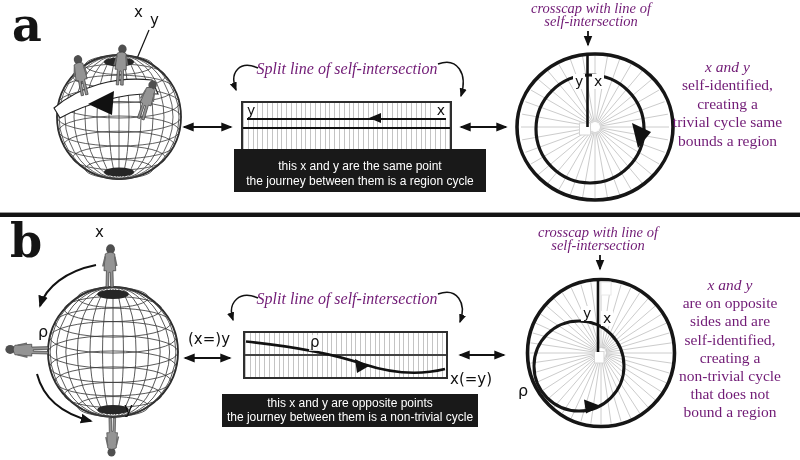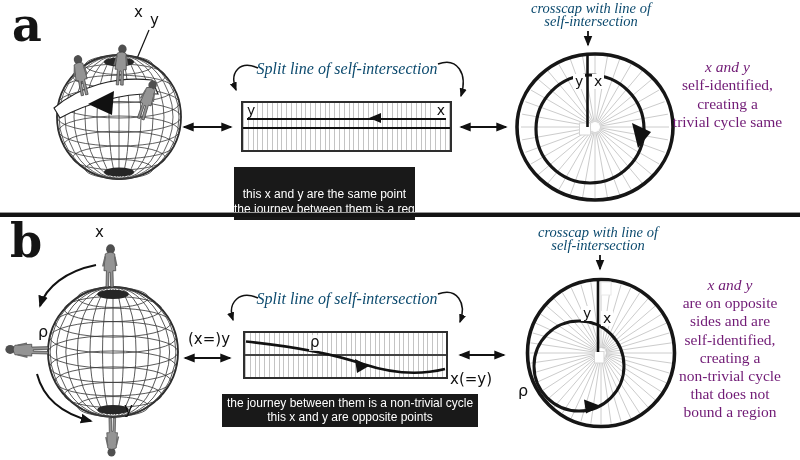--- a/index.html
+++ b/index.html
@@ -3,21 +3,21 @@
 <meta charset="utf-8">
 <style>
   html,body{margin:0;padding:0;background:#fff;}
   .stage{position:relative;width:800px;height:460px;background:#fff;overflow:hidden;
          font-family:"Liberation Sans",sans-serif;color:#161616;}
   .abs{position:absolute;}
   .panel-letter{position:absolute;font:bold 46px "DejaVu Serif",serif;color:#141414;line-height:1;}
   .lbl{position:absolute;font:15px "DejaVu Sans",sans-serif;color:#101010;line-height:1.05;white-space:nowrap;}
   .patch{background:#fff;padding:0 2px;}
   .script-title{position:absolute;transform:translateX(-50%);white-space:nowrap;
-                font:italic 16px "Liberation Serif",serif;color:#0c4a6e;}
+                font:italic 16px "Liberation Serif",serif;color:#701a75;}
   .cc-title{font-size:14.5px;line-height:12.5px;text-align:center;}
   .strip{position:absolute;border:2px solid #2e2e2e;
          background:repeating-linear-gradient(90deg,#c4c4c4 0 1px,#ffffff 1px 4.8px);}
   .hline{position:absolute;background:#111;}
   .tri-left{position:absolute;width:0;height:0;border-top:5.5px solid transparent;
             border-bottom:5.5px solid transparent;border-right:12px solid #111;}
   .cap{position:absolute;background:#191919;color:#fff;text-align:center;
        font-size:12px;}
   .cap div{white-space:nowrap;line-height:14.5px;}
   .desc{position:absolute;text-align:center;font:15.5px "Liberation Serif",serif;
@@ -104,21 +104,21 @@
   <div class="script-title" style="left:347px;top:60px">Split line of self-intersection</div>
 
   <div class="strip" style="left:241px;top:101px;width:207px;height:47px">
     <span class="lbl patch" style="left:2px;top:0;font-size:14px">y</span>
     <span class="lbl patch" style="right:3px;top:0;font-size:14px">x</span>
     <div class="hline" style="left:4px;right:4px;top:15px;height:2.2px"></div>
     <div class="tri-left" style="left:126px;top:10px"></div>
     <div class="hline" style="left:0;right:0;top:23.5px;height:2.4px"></div>
   </div>
 
-  <div class="cap" style="left:234px;top:167px;width:181px;height:33px;padding-top:20px">
+  <div class="cap" style="left:234px;top:149px;width:252px;height:33px;padding-top:10px">
     <div>this x and y are the same point</div>
     <div>the journey between them is a region cycle</div>
   </div>
 
   <div class="script-title cc-title" style="left:591px;top:2px">
     <div>crosscap with line of</div>
     <div>self-intersection</div>
   </div>
 
   <svg class="abs" style="left:514px;top:49px" width="164" height="156" viewBox="0 0 164 156">
@@ -167,20 +167,21 @@
     <line x1="73.5" y1="5.5" x2="73.5" y2="78" stroke="#111" stroke-width="2.6"></line>
   </svg>
   <span class="lbl patch" style="left:573px;top:74px;font-size:14px">y</span>
   <span class="lbl patch" style="left:592px;top:74px;font-size:14px">x</span>
 
   <div class="desc" style="left:655px;top:58px;width:145px">
     <div>x and y</div>
     <div>self-identified,</div>
     <div>creating a</div>
     <div>trivial cycle same</div>
+    <div>bounds a region</div>
   </div>
 
   <div class="divider" style="top:212px;height:4px"></div>
 
   <div class="panel-letter" style="left:10px;top:218px">b</div>
 
   <svg class="abs" style="left:2px;top:222px" width="220" height="238" viewBox="0 0 220 238">
     <use href="#globe" transform="translate(111,130) scale(1.048)"></use>
     <use href="#prs" transform="translate(108,65) scale(1.05)"></use>
     <use href="#prs" transform="translate(46,128) rotate(-90) scale(1.05)"></use>
@@ -197,22 +198,22 @@
     <div class="hline" style="left:0;right:0;top:21px;height:1.6px;background:#444"></div>
     <svg style="left:0;top:0" width="201" height="44" viewBox="0 0 201 44">
       <path d="M 1,8.5 C 45,13 82,19 118,31 C 147,40.5 174,42.5 200,36" fill="none" stroke="#111" stroke-width="2.6"></path>
       <polygon points="110,26 124,33 112,40" fill="#111"></polygon>
     </svg>
     <span class="lbl" style="left:64px;top:2px;font-size:15px;background:rgba(255,255,255,.75);padding:0 1px">ρ</span>
   </div>
   <span class="lbl" style="left:450px;top:372px">x(=y)</span>
 
   <div class="cap" style="left:222px;top:394px;width:256px;height:31px;padding-top:1.5px">
+    <div>this x and y are opposite points</div>
     <div>the journey between them is a non-trivial cycle</div>
-    <div>this x and y are opposite points</div>
   </div>
 
   <div class="script-title cc-title" style="left:598px;top:226px">
     <div>crosscap with line of</div>
     <div>self-intersection</div>
   </div>
 
   <svg class="abs" style="left:525px;top:277px" width="154" height="154" viewBox="0 0 154 154">
     <g class="spokes">
         <line x1="81" y1="76" x2="147.5" y2="76"></line>

